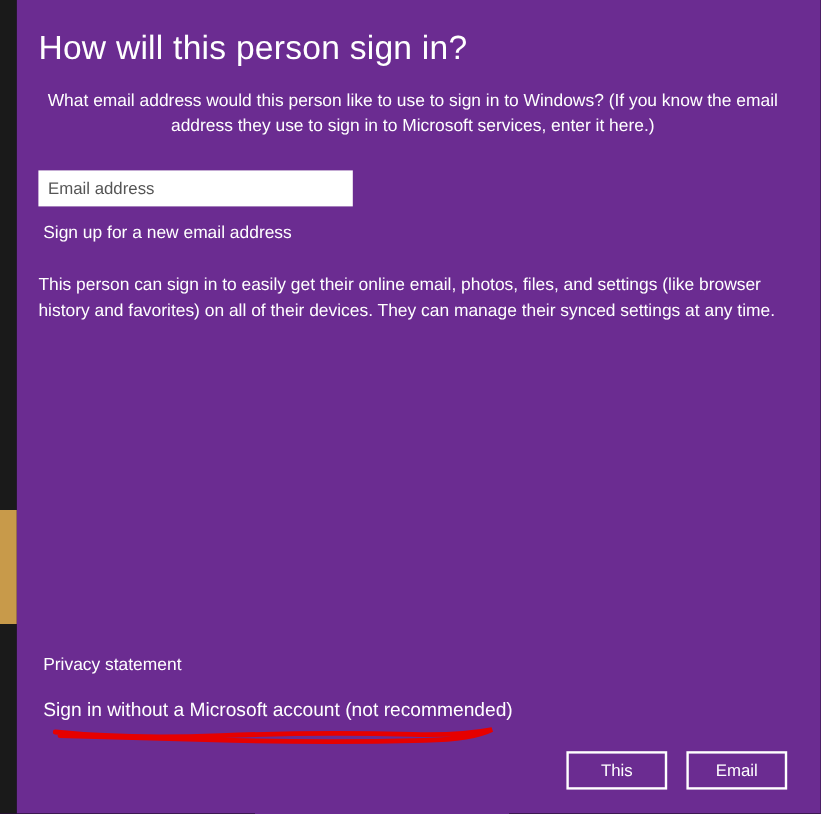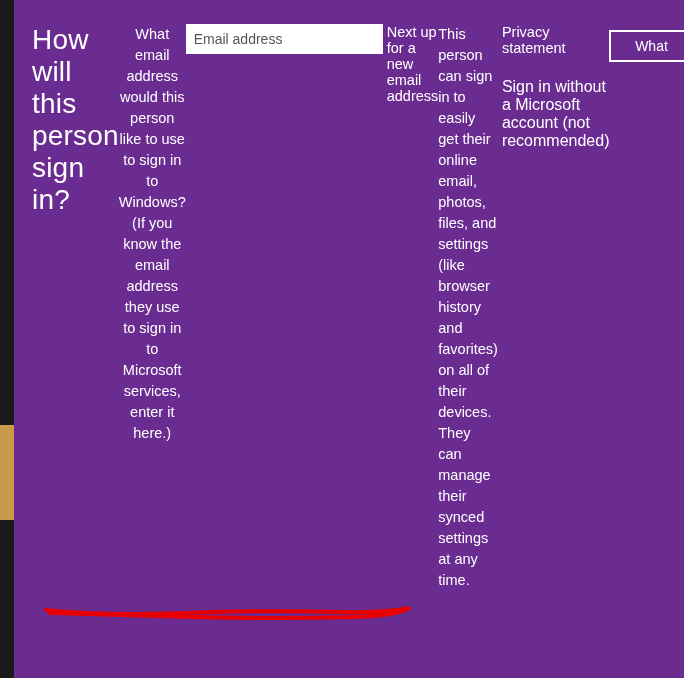--- a/index.html
+++ b/index.html
@@ -33,20 +33,21 @@
     }
     .dialog {
       position: absolute;
       left: 14px;
       top: 0;
       width: 670px;
       height: 678px;
       background: #6b2c91;
       padding: 24px 28px 20px 18px;
       display: flex;
+      flex-direction: column;
     }
     .title {
       color: #ffffff;
       font-size: 28px;
       font-weight: 300;
       margin-bottom: 18px;
       letter-spacing: 0.2px;
     }
     .subtitle {
       color: #ffffff;
@@ -137,33 +138,33 @@
 
 <div class="left-strip"></div>
 <div class="left-accent"></div>
 
 <div class="dialog">
   <h1 class="title">How will this person sign in?</h1>
   <p class="subtitle">What email address would this person like to use to sign in to Windows? (If you know the email address they use to sign in to Microsoft services, enter it here.)</p>
 
   <input type="text" class="email-input" placeholder="Email address" style="">
 
-  <a class="signup-link">Next up for a new email address</a>
+  <a class="signup-link">Sign up for a new email address</a>
 
   <p class="info-text">This person can sign in to easily get their online email, photos, files, and settings (like browser history and favorites) on all of their devices. They can manage their synced settings at any time.</p>
 
   <div class="spacer"></div>
 
   <div class="bottom-links">
     <a class="privacy-link">Privacy statement</a>
     <br>
     <a class="no-account-link">Sign in without a Microsoft account (not recommended)</a>
   </div>
 
   <svg class="red-underline" viewBox="0 0 370 18">
     <path d="M 2 6 Q 60 12 140 9 Q 220 6 300 8 Q 340 9 366 4 Q 350 12 310 13 Q 230 15 150 13 Q 70 11 6 9" stroke="#e60000" stroke-width="4" fill="none" stroke-linecap="round"></path>
   </svg>
 
   <div class="button-row">
-    <button class="btn">What</button>
+    <button class="btn">This</button>
     <button class="btn">Email</button>
   </div>
 </div>
 
 </body></html>

